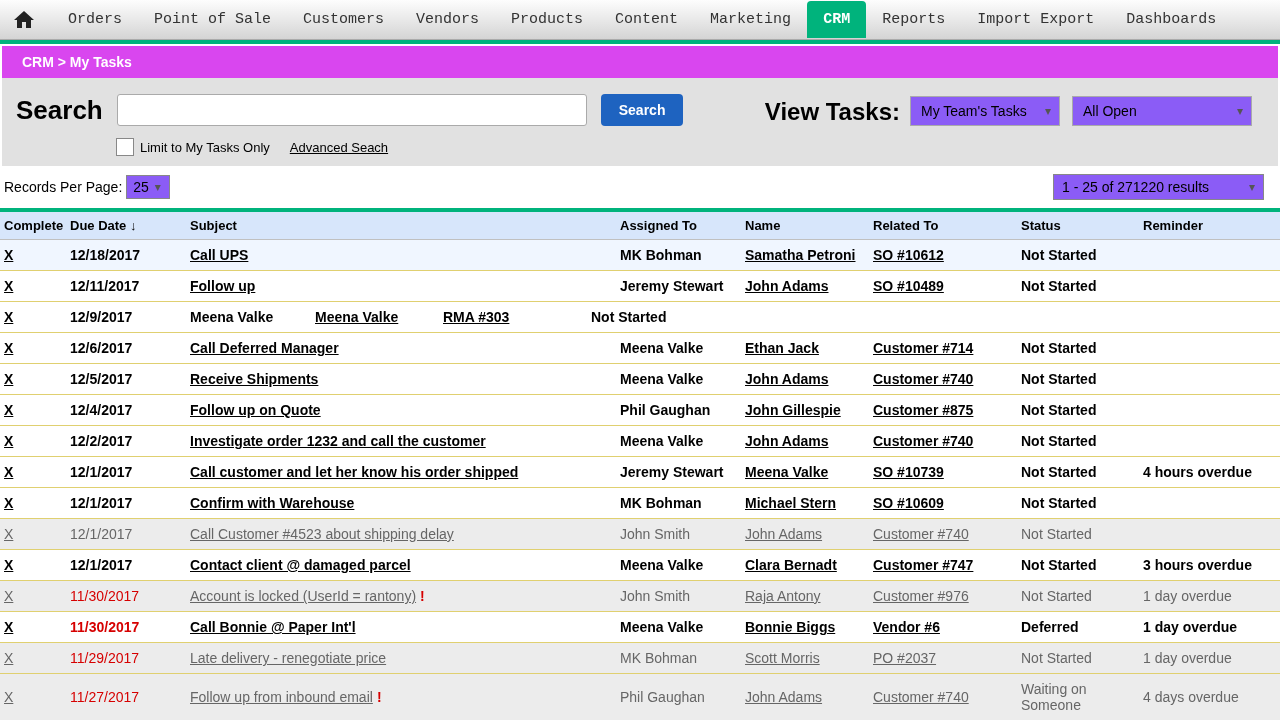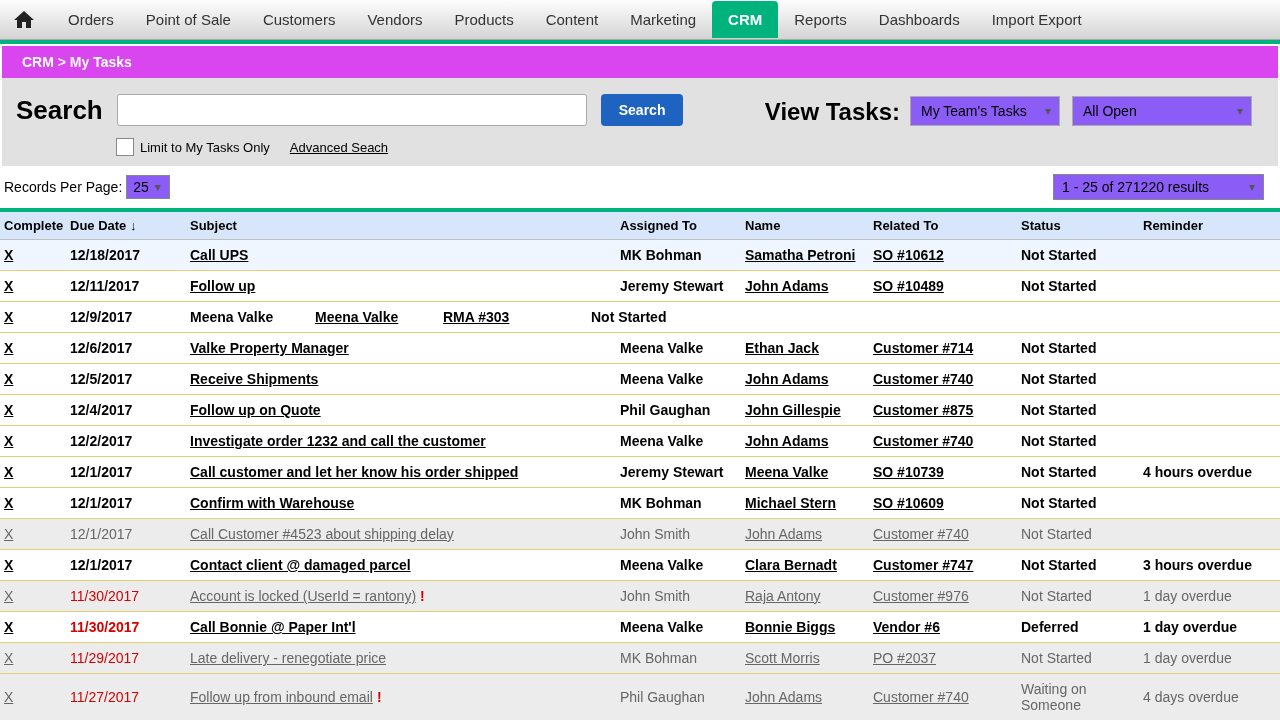--- a/index.html
+++ b/index.html
@@ -6,20 +6,21 @@
 body { font-family: Arial, sans-serif; font-size: 13px; color: #000; background: #fff; }
 .topnav {
   display: flex; align-items: center; height: 40px;
   background: linear-gradient(#fdfdfd, #e9e9e9 50%, #d4d4d4);
   border-bottom: 1px solid #aaa; padding: 0 8px;
 }
 .topnav .home-icon { width: 24px; height: 24px; margin: 0 16px 0 4px; cursor: pointer; }
 .topnav .nav-item {
   padding: 10px 16px; font-size: 15px; color: #333; cursor: pointer;
   border-radius: 4px 4px 0 0;
+  font-family: Liberation Mono, monospace;
 }
 .topnav .nav-item.active { background: #00b37c; color: #fff; font-weight: bold; }
 .teal-stripe { height: 4px; background: #00b37c; }
 .breadcrumb {
   background: #d946ef; color: #fff; font-weight: bold; font-size: 14px;
   padding: 8px 20px; margin: 2px 2px 0 2px;
 }
 .search-panel {
   background: #e1e1e1; padding: 16px 14px 10px 14px; margin: 0 2px;
 }
@@ -94,22 +95,22 @@
   <div id="nav-items" style="display: flex;">
       <div class="nav-item">Orders</div>
       <div class="nav-item">Point of Sale</div>
       <div class="nav-item">Customers</div>
       <div class="nav-item">Vendors</div>
       <div class="nav-item">Products</div>
       <div class="nav-item">Content</div>
       <div class="nav-item">Marketing</div>
       <div class="nav-item active">CRM</div>
       <div class="nav-item">Reports</div>
+      <div class="nav-item">Import Export</div>
       <div class="nav-item">Dashboards</div>
-      <div class="nav-item">Import Export</div>
     </div>
 </div>
 <div class="teal-stripe"></div>
 
 <div class="breadcrumb">CRM &gt; My Tasks</div>
 
 <div class="search-panel">
   <div class="search-row1">
     <span class="search-label">Search</span>
     <input class="search-input" type="text" style="">
@@ -170,21 +171,21 @@
         <div class="col-due cell">12/9/2017</div>
         <div class="col-assigned cell">Meena Valke</div>
         <div class="col-name"><span class="link cell">Meena Valke</span></div>
         <div class="col-related"><span class="link cell">RMA #303</span></div>
         <div class="col-status cell">Not Started</div>
         <div class="col-reminder cell"></div>
       </div>
       <div class="tbody-row">
         <div class="col-complete"><span class="x-link">X</span></div>
         <div class="col-due cell">12/6/2017</div>
-        <div class="col-subject"><span class="link cell">Valke Property Manager</span></div>
+        <div class="col-subject"><span class="link cell">Call Deferred Manager</span></div>
         <div class="col-assigned cell">Meena Valke</div>
         <div class="col-name"><span class="link cell">Ethan Jack</span></div>
         <div class="col-related"><span class="link cell">Customer #714</span></div>
         <div class="col-status cell">Not Started</div>
         <div class="col-reminder cell"></div>
       </div>
       <div class="tbody-row">
         <div class="col-complete"><span class="x-link">X</span></div>
         <div class="col-due cell">12/5/2017</div>
         <div class="col-subject"><span class="link cell">Receive Shipments</span></div>

